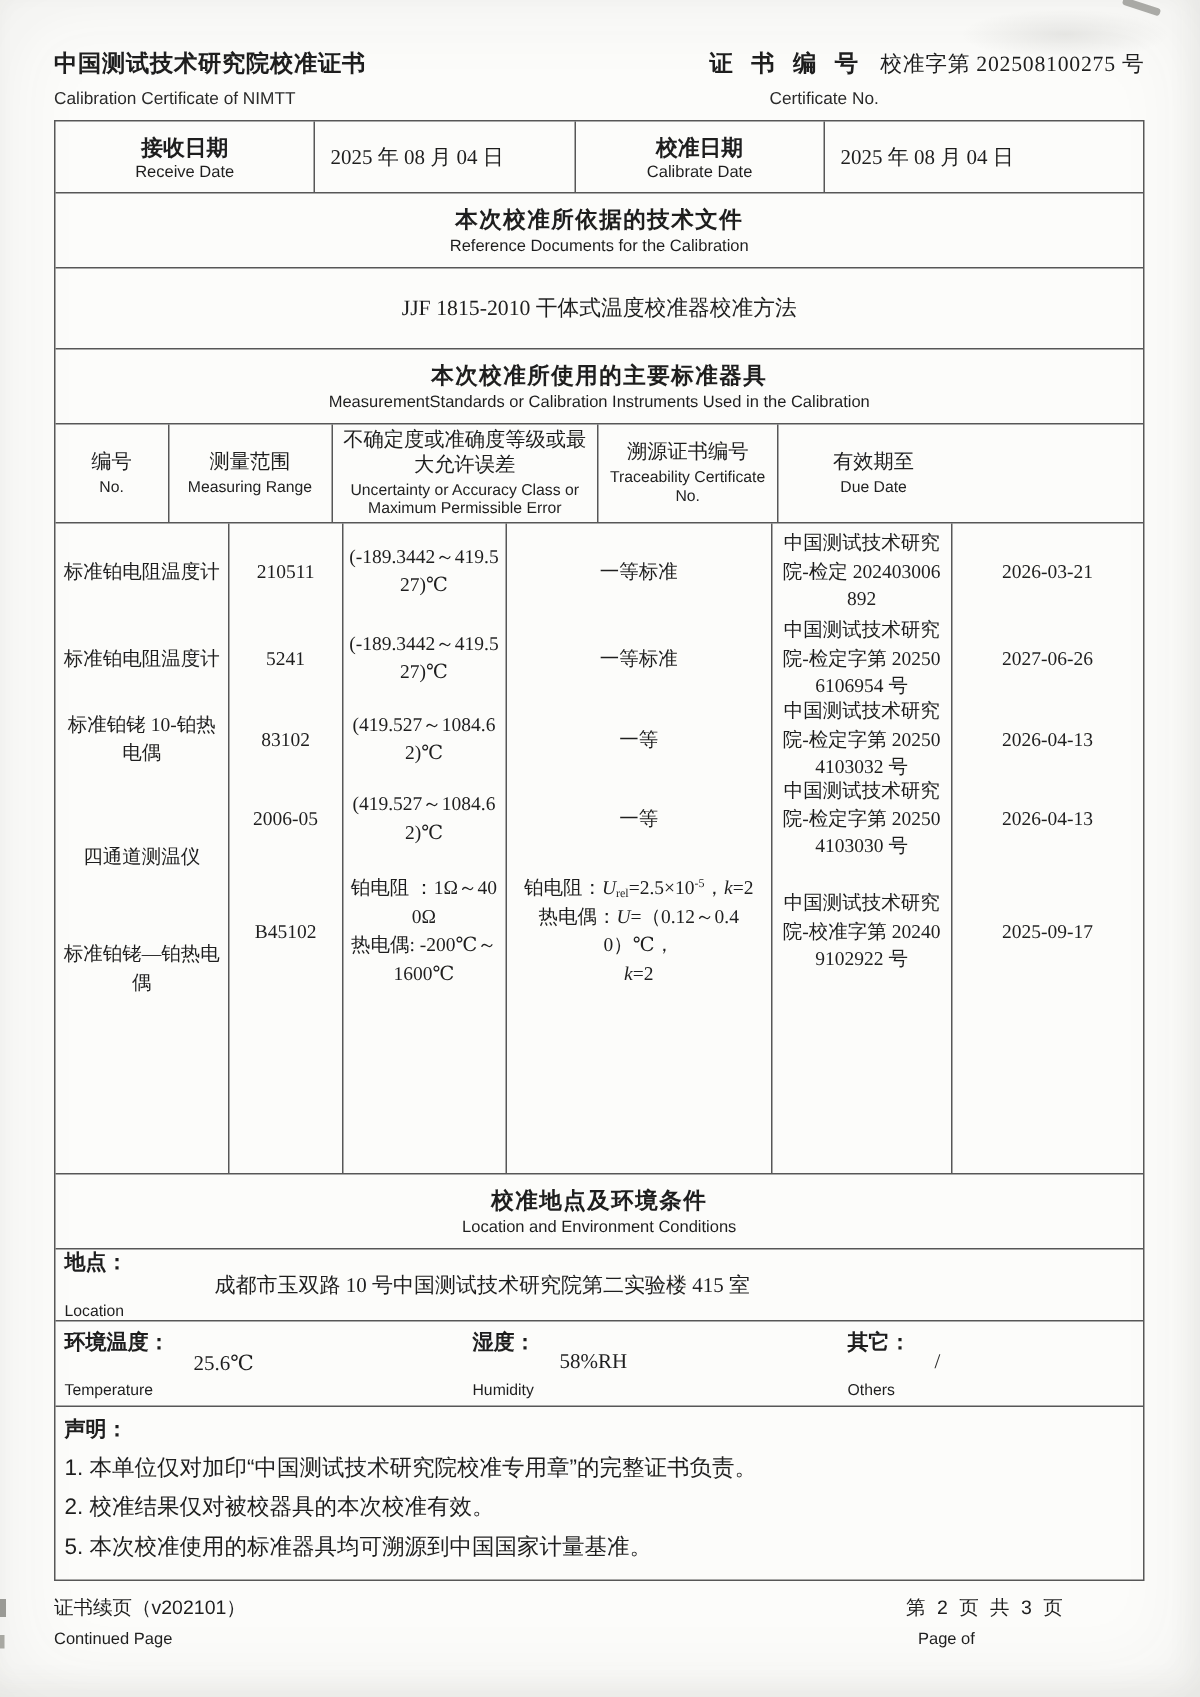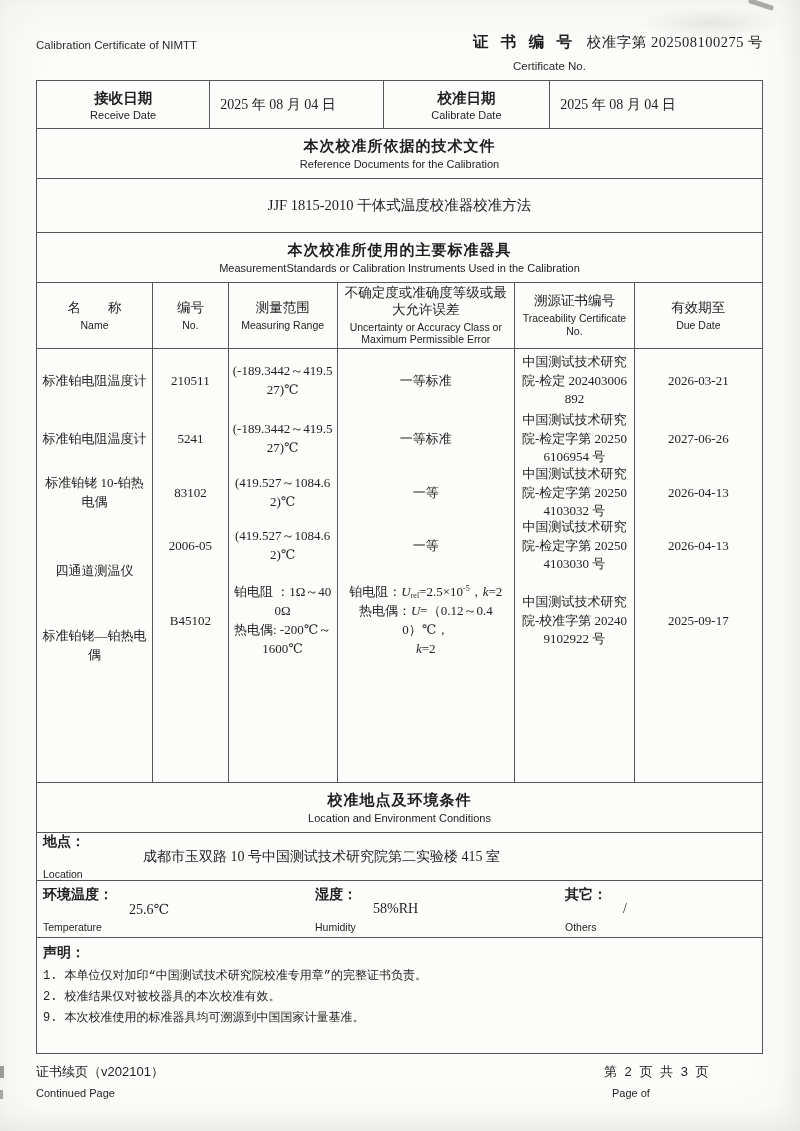--- a/index.html
+++ b/index.html
@@ -74,21 +74,21 @@
   .env-row{height:57px;display:flex;align-items:center;}
   .env-g{display:flex;align-items:center;}
   .env-g1{width:272px;} .env-g2{width:250px;} .env-g3{flex:1;}
   .env-val{font-size:14px;margin-left:16px;}
 
   
   .decl{min-height:115px;padding:6px 8px 8px 6px;box-sizing:border-box;}
   .decl .cn{font-size:14px;font-weight:bold;}
   .decl .en{font-size:10.5px;margin-top:1px;}
   .decl-items{margin-top:4px;}
-  .decl-items div{font-size:12px;line-height:1.75;font-family:Liberation Mono, monospace;}
+  .decl-items div{font-size:15px;line-height:1.75;}
 
   
   .page-footer{position:relative;margin-top:9px;height:48px;}
   .pf-left .cn{font-size:13px;}
   .pf-left .en{font-size:11px;margin-top:6px;}
   .pf-right{position:absolute;left:568px;top:0;}
   .pf-right .cn{font-size:13px;letter-spacing:2px;}
   .pf-right .en{font-size:11px;margin-top:6px;margin-left:8px;letter-spacing:0;}
 
   
@@ -103,20 +103,21 @@
 
 <div class="smudge-tr"></div>
 <div class="corner-mark"></div>
 <div class="edge-mark1"></div>
 <div class="edge-mark2"></div>
 
 <div class="page">
 
   <div class="doc-header">
     <div>
+      <div class="cn">中国测试技术研究院校准证书</div>
       <div class="en">Calibration Certificate of NIMTT</div>
     </div>
     <div class="cert-no">
       <div class="cn">
         <span class="label-sp">证 书 编 号</span>
         <span class="val serif">校准字第 202508100275 号</span>
       </div>
       <div class="en">Certificate No.</div>
     </div>
   </div>
@@ -141,24 +142,20 @@
       <div class="en">Reference Documents for the Calibration</div>
     </div>
     <div class="sec ref-doc serif">JJF 1815-2010  干体式温度校准器校准方法</div>
 
     <div class="sec sec-head">
       <div class="cn">本次校准所使用的主要标准器具</div>
       <div class="en">MeasurementStandards or Calibration Instruments Used in the Calibration</div>
     </div>
 
     <div class="sec std-head">
-      <div class="c1">
-        <span class="cn">名　　称</span>
-        <span class="en">Name</span>
-      </div>
       <div class="c2">
         <span class="cn">编号</span>
         <span class="en">No.</span>
       </div>
       <div class="c3">
         <span class="cn">测量范围</span>
         <span class="en">Measuring Range</span>
       </div>
       <div class="c4">
         <span class="cn">不确定度或准确度等级或最大允许误差</span>
@@ -261,21 +258,21 @@
         </div>
         <div class="env-val serif">/</div>
       </div>
     </div>
 
     <div class="sec decl">
       <div class="cn">声明：</div>
       <div class="decl-items">
         <div>1. 本单位仅对加印“中国测试技术研究院校准专用章”的完整证书负责。</div>
         <div>2. 校准结果仅对被校器具的本次校准有效。</div>
-        <div>9. 本次校准使用的标准器具均可溯源到中国国家计量基准。</div>
+        <div>5. 本次校准使用的标准器具均可溯源到中国国家计量基准。</div>
       </div>
     </div>
 
   </div>
 
   <div class="page-footer">
     <div class="pf-left">
       <div class="cn">证书续页（v202101）</div>
       <div class="en">Continued Page</div>
     </div>

